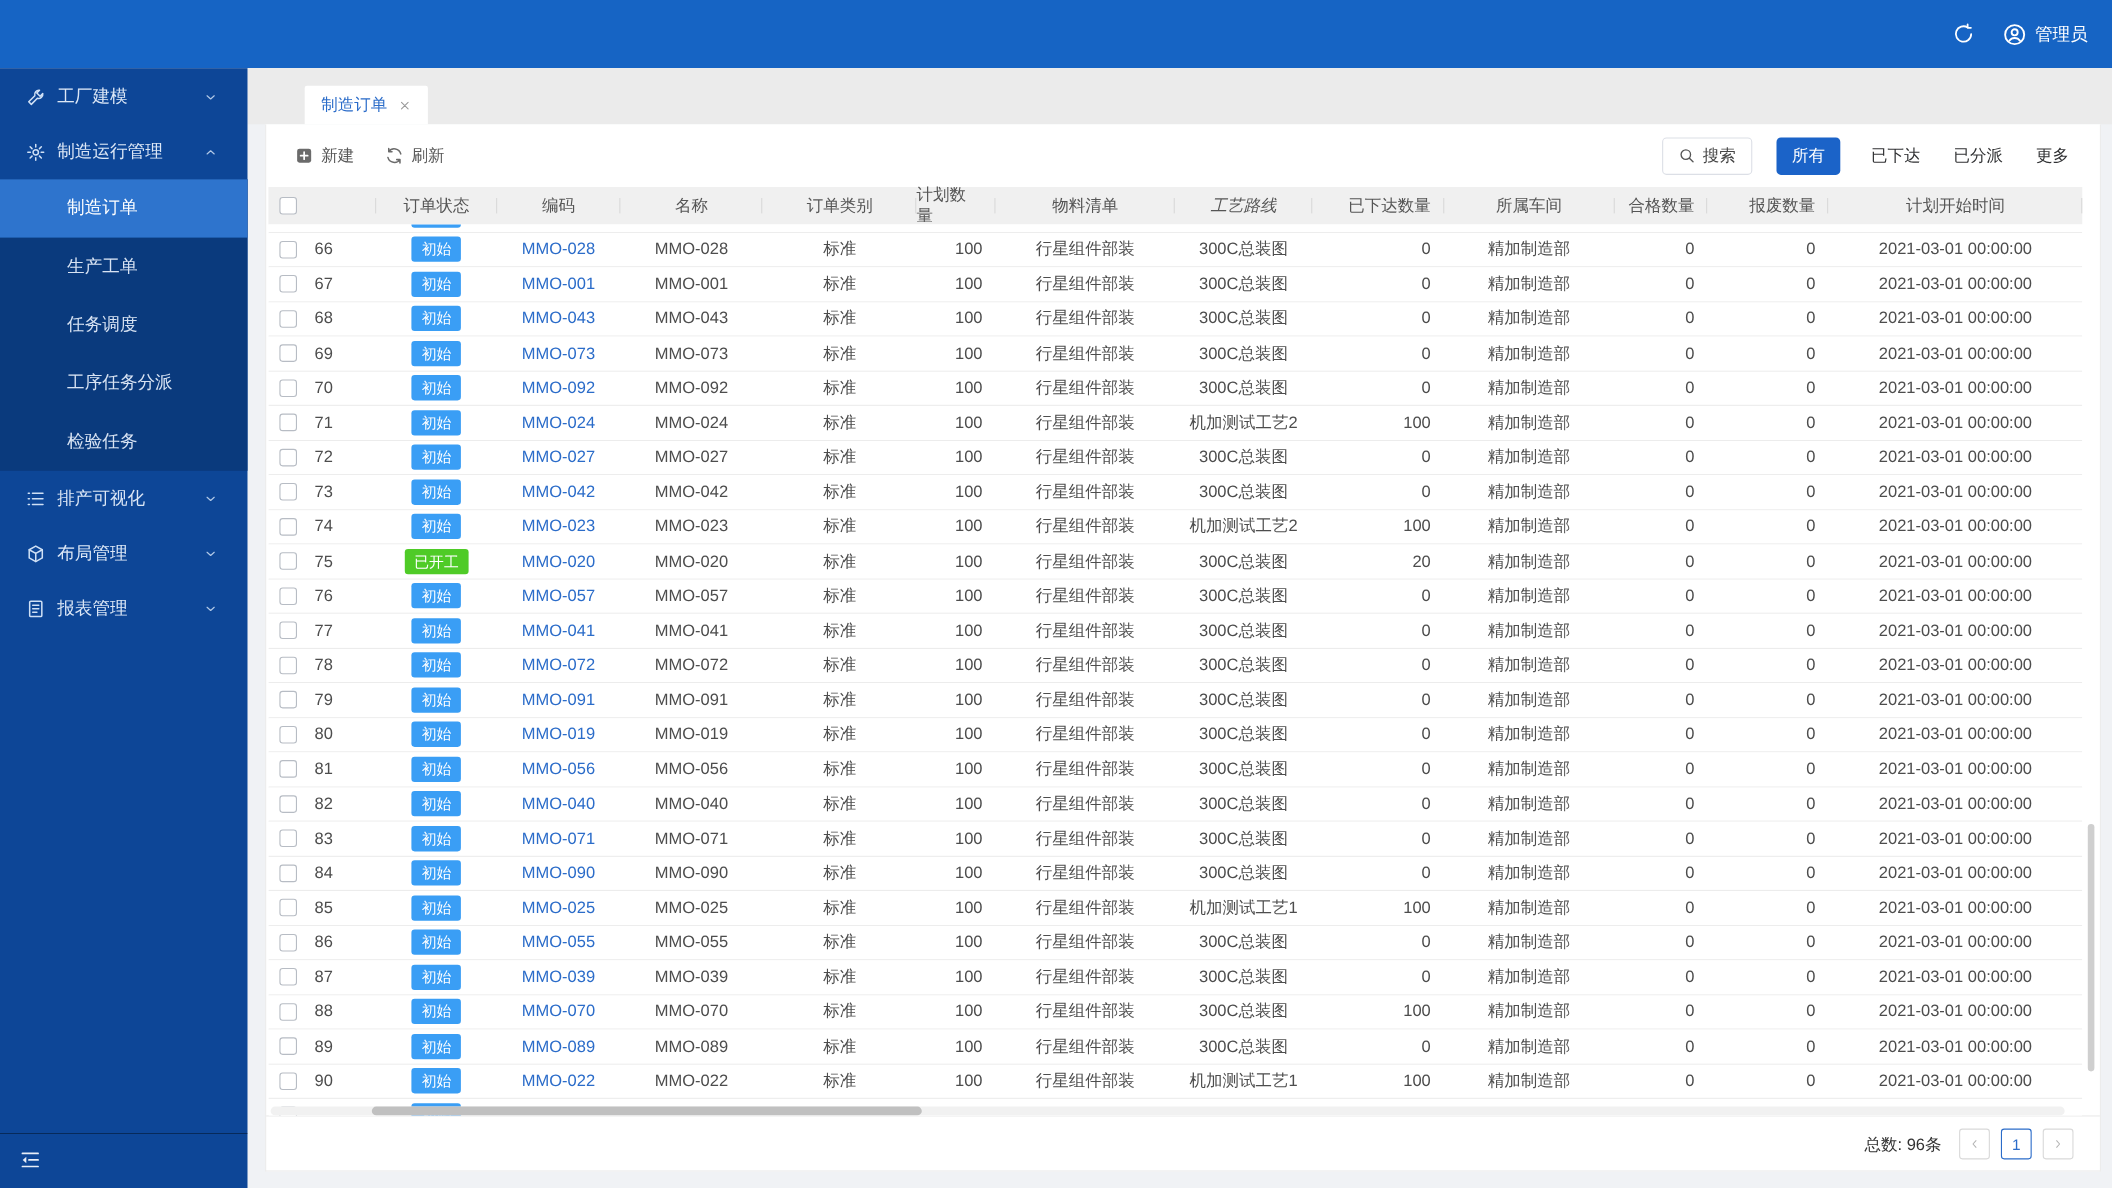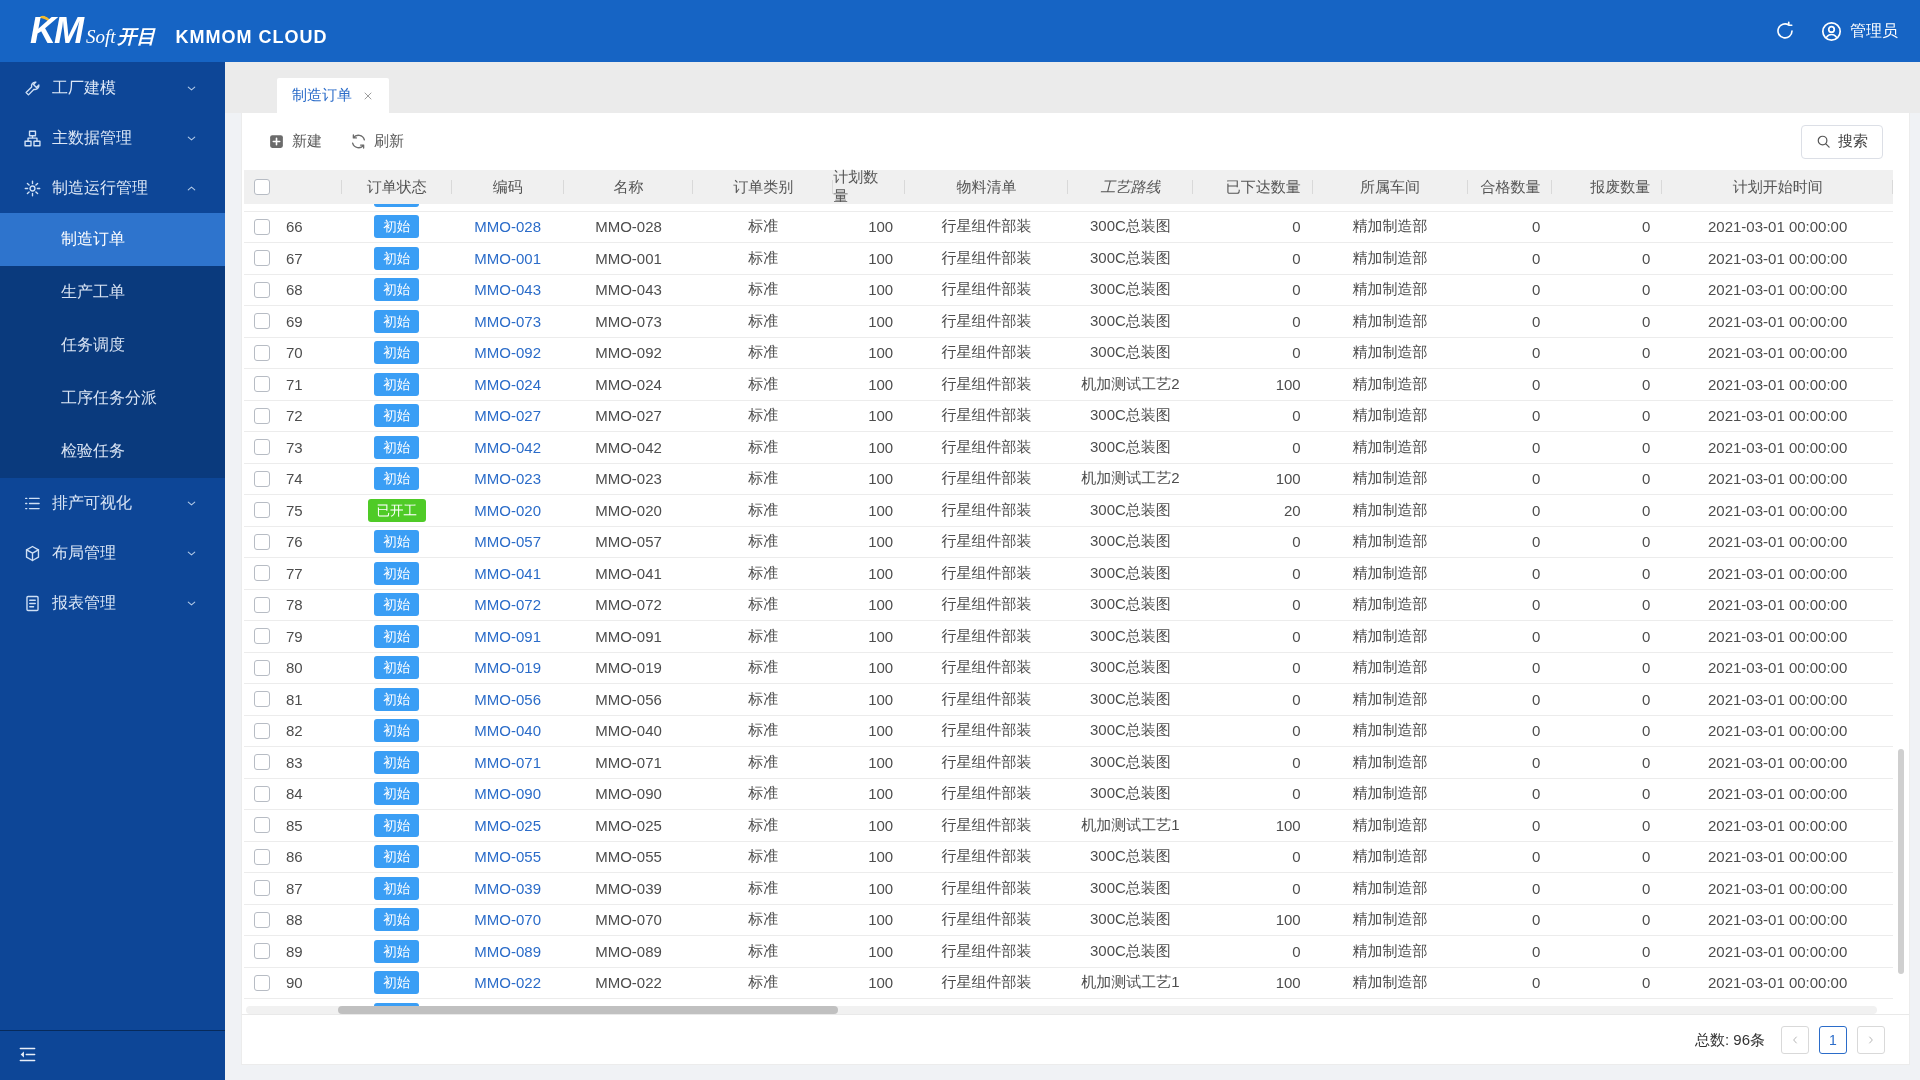--- a/index.html
+++ b/index.html
@@ -84,27 +84,20 @@
   .footer{height:51px;flex:none;border-top:1px solid #e9e9e9;display:flex;align-items:center;justify-content:flex-end;padding-right:24px;gap:10px;}
   .total{font-size:15px;color:#333;margin-right:6px;}
   .pager-btn{width:28px;height:28px;border:1px solid #d9d9d9;border-radius:3px;background:#fff;color:#b3b3b3;display:flex;align-items:center;justify-content:center;cursor:pointer;}
   .pager-btn .ic{width:12px;height:12px;}
   .pager-btn.page{color:var(--link);border-color:var(--link);font-size:14px;}
 </style>
 </head>
 <body>
 
 <header class="topbar">
-  <div class="logo">
-    <span class="logo-accent"></span>
-    <span class="logo-km">KM</span>
-    <span class="logo-soft">Soft</span>
-    <span class="logo-kaimu">开目</span>
-    <span class="logo-product">KMMOM CLOUD</span>
-  </div>
   <div class="topbar-right">
     <button class="top-icon-btn">
       <span class="ic">
           <svg viewBox="0 0 16 16" fill="none" stroke="currentColor" stroke-width="1.3" stroke-linecap="round" stroke-linejoin="round">
             <path d="M13.6 8A5.6 5.6 0 1 1 11 3.2M11 1v2.4h2.4"></path>
           </svg>
         </span>
     </button>
     <div class="top-user">
       <span class="ic">
@@ -123,36 +116,20 @@
 
   <aside>
     <nav id="side-nav">
         <div class="side-item">
           <span class="ic ">
             <svg viewBox="0 0 16 16" fill="none" stroke="currentColor" stroke-width="1.3" stroke-linecap="round" stroke-linejoin="round">
               <path d="M14 4.8a3.6 3.6 0 0 1-4.6 4L4.2 14l-2.2-2.2 5.2-5.2a3.6 3.6 0 0 1 4-4.6L8.9 4.3l2.8 2.8L14 4.8z"></path>
             </svg>
           </span>
           <span class="side-label">工厂建模</span>
-          <span class="ic chev">
-            <svg viewBox="0 0 16 16" fill="none" stroke="currentColor" stroke-width="1.3" stroke-linecap="round" stroke-linejoin="round">
-              <path d="M4 6.2l4 3.6 4-3.6"></path>
-            </svg>
-          </span>
-        </div>
-        <div class="side-item">
-          <span class="ic ">
-            <svg viewBox="0 0 16 16" fill="none" stroke="currentColor" stroke-width="1.3" stroke-linecap="round" stroke-linejoin="round">
-              <rect x="5.2" y="1.2" width="5.6" height="4.2"></rect>
-              <rect x="1" y="10.6" width="5.6" height="4.2"></rect>
-              <rect x="9.4" y="10.6" width="5.6" height="4.2"></rect>
-              <path d="M8 5.4v2.3M3.8 10.6V7.7h8.4v2.9"></path>
-            </svg>
-          </span>
-          <span class="side-label">主数据管理</span>
           <span class="ic chev">
             <svg viewBox="0 0 16 16" fill="none" stroke="currentColor" stroke-width="1.3" stroke-linecap="round" stroke-linejoin="round">
               <path d="M4 6.2l4 3.6 4-3.6"></path>
             </svg>
           </span>
         </div>
         <div class="side-item">
           <span class="ic ">
             <svg viewBox="0 0 16 16" fill="none" stroke="currentColor" stroke-width="1.3" stroke-linecap="round" stroke-linejoin="round">
               <circle cx="8" cy="8" r="2.3"></circle>
@@ -264,20 +241,26 @@
         <div class="toolbar-right">
           <button class="search-btn">
             <span class="ic">
                 <svg viewBox="0 0 16 16" fill="none" stroke="currentColor" stroke-width="1.3" stroke-linecap="round" stroke-linejoin="round">
                   <circle cx="7" cy="7" r="4.6"></circle>
                   <path d="M10.5 10.5L14 14"></path>
                 </svg>
               </span>
             <span>搜索</span>
           </button>
+          <div class="filters" id="filters">
+              <button class="filter active">所有</button>
+              <button class="filter">已下达</button>
+              <button class="filter">已分派</button>
+              <button class="filter">更多</button>
+            </div>
         </div>
       </div>
 
       <div class="table-area">
         <div class="thead" id="thead">
             <div class="th al-center" style="width: 36px;">
               <span class="cb"></span>
             </div>
             <div class="th al-left sep" style="width: 62px;"></div>
             <div class="th al-center sep" style="width: 110px;">订单状态</div>

